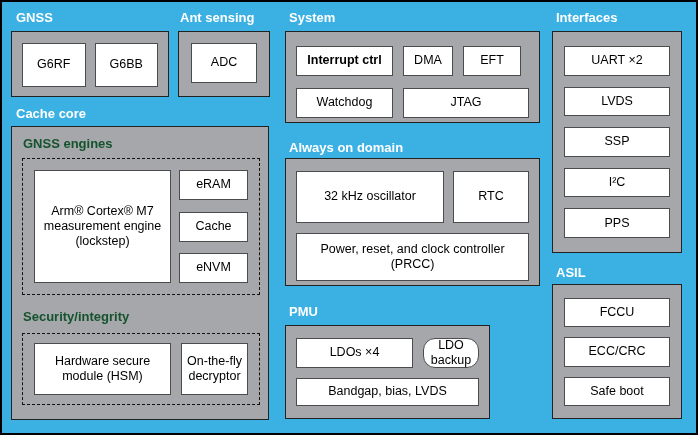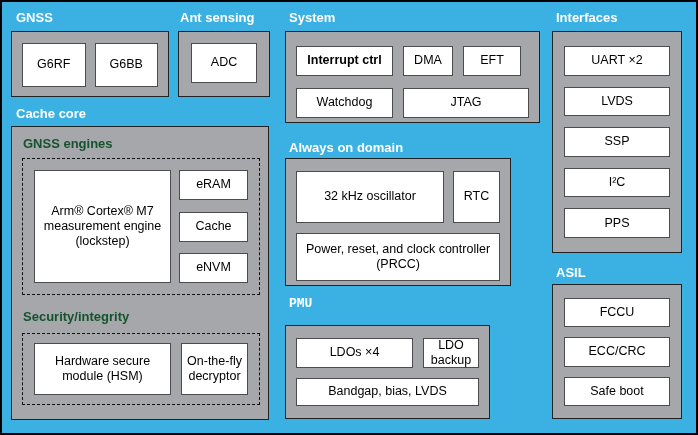--- a/index.html
+++ b/index.html
@@ -87,33 +87,33 @@
 
     <div class="inner-label" style="margin:14px 0 9px 1px;">Security/integrity</div>
 
     <div class="dashed row" style="height:72px; padding:9px 11px; gap:10px;">
       <div class="box" style="width:137px;">Hardware secure module (HSM)</div>
       <div class="box" style="flex:1;">On-the-fly decryptor</div>
     </div>
   </div>
 
   <div class="sec-label" style="left:289px; top:141px;">Always on domain</div>
-  <div class="panel" style="left:285px; top:158px; width:226px; height:128px; padding:12px 10px 6px;">
+  <div class="panel" style="left:285px; top:158px; width:255px; height:128px; padding:12px 10px 6px;">
     <div class="row" style="gap:9px; height:52px; margin-bottom:10px;">
       <div class="box" style="width:148px;">32 kHz oscillator</div>
       <div class="box" style="flex:1;">RTC</div>
     </div>
     <div class="box" style="height:48px;">Power, reset, and clock controller (PRCC)</div>
   </div>
 
-  <div class="sec-label" style="left:289px; top:297px;font-family:Liberation Mono, monospace;">PMU</div>
+  <div class="sec-label" style="left:289px; top:305px;">PMU</div>
   <div class="panel" style="left:285px; top:325px; width:205px; height:94px; padding:12px 10px 14px;">
     <div class="row" style="gap:10px; height:30px; margin-bottom:10px;">
       <div class="box" style="width:117px;">LDOs ×4</div>
-      <div class="box" style="flex:1;">LDO backup</div>
+      <div class="box" style="flex:1;border-radius:12px;">LDO backup</div>
     </div>
     <div class="box" style="height:28px;">Bandgap, bias, LVDS</div>
   </div>
 
   <div class="sec-label" style="left:556px; top:266px;">ASIL</div>
   <div class="panel col" style="left:552px; top:284px; width:130px; height:135px; padding:13px 11px 12px; gap:10px;">
     <div class="box" style="height:30px;">FCCU</div>
     <div class="box" style="height:30px;">ECC/CRC</div>
     <div class="box" style="height:30px;">Safe boot</div>
   </div>

